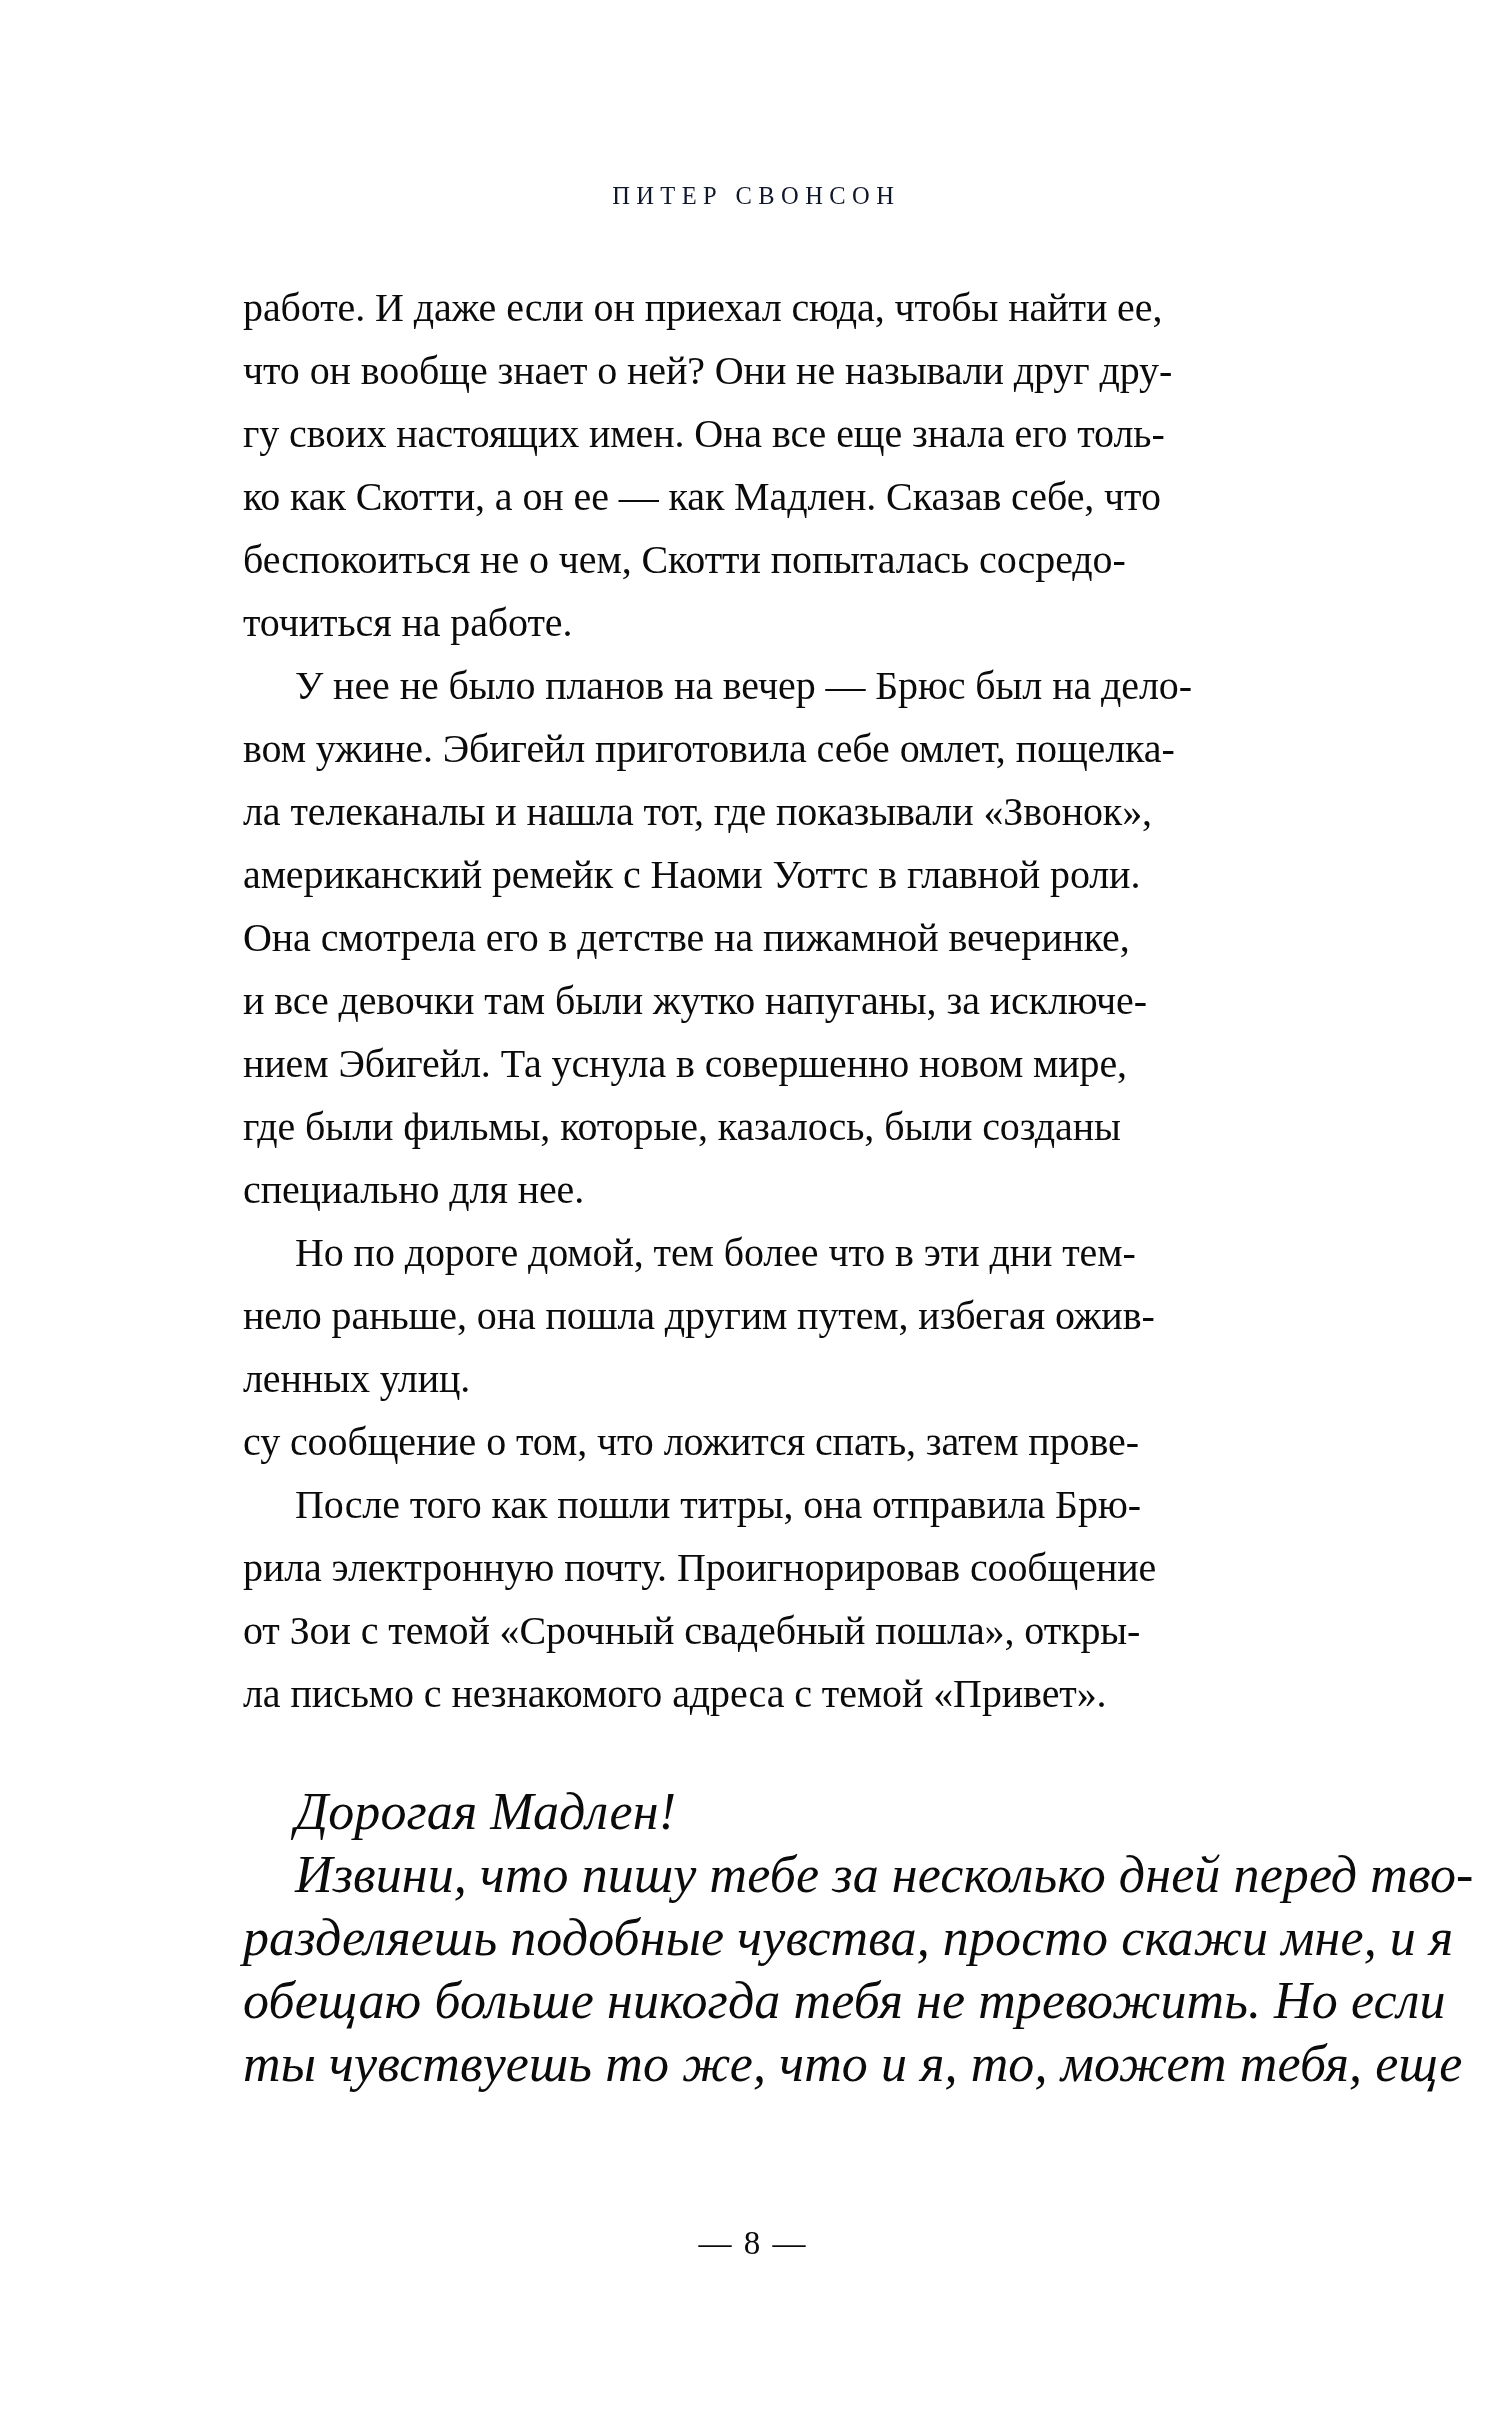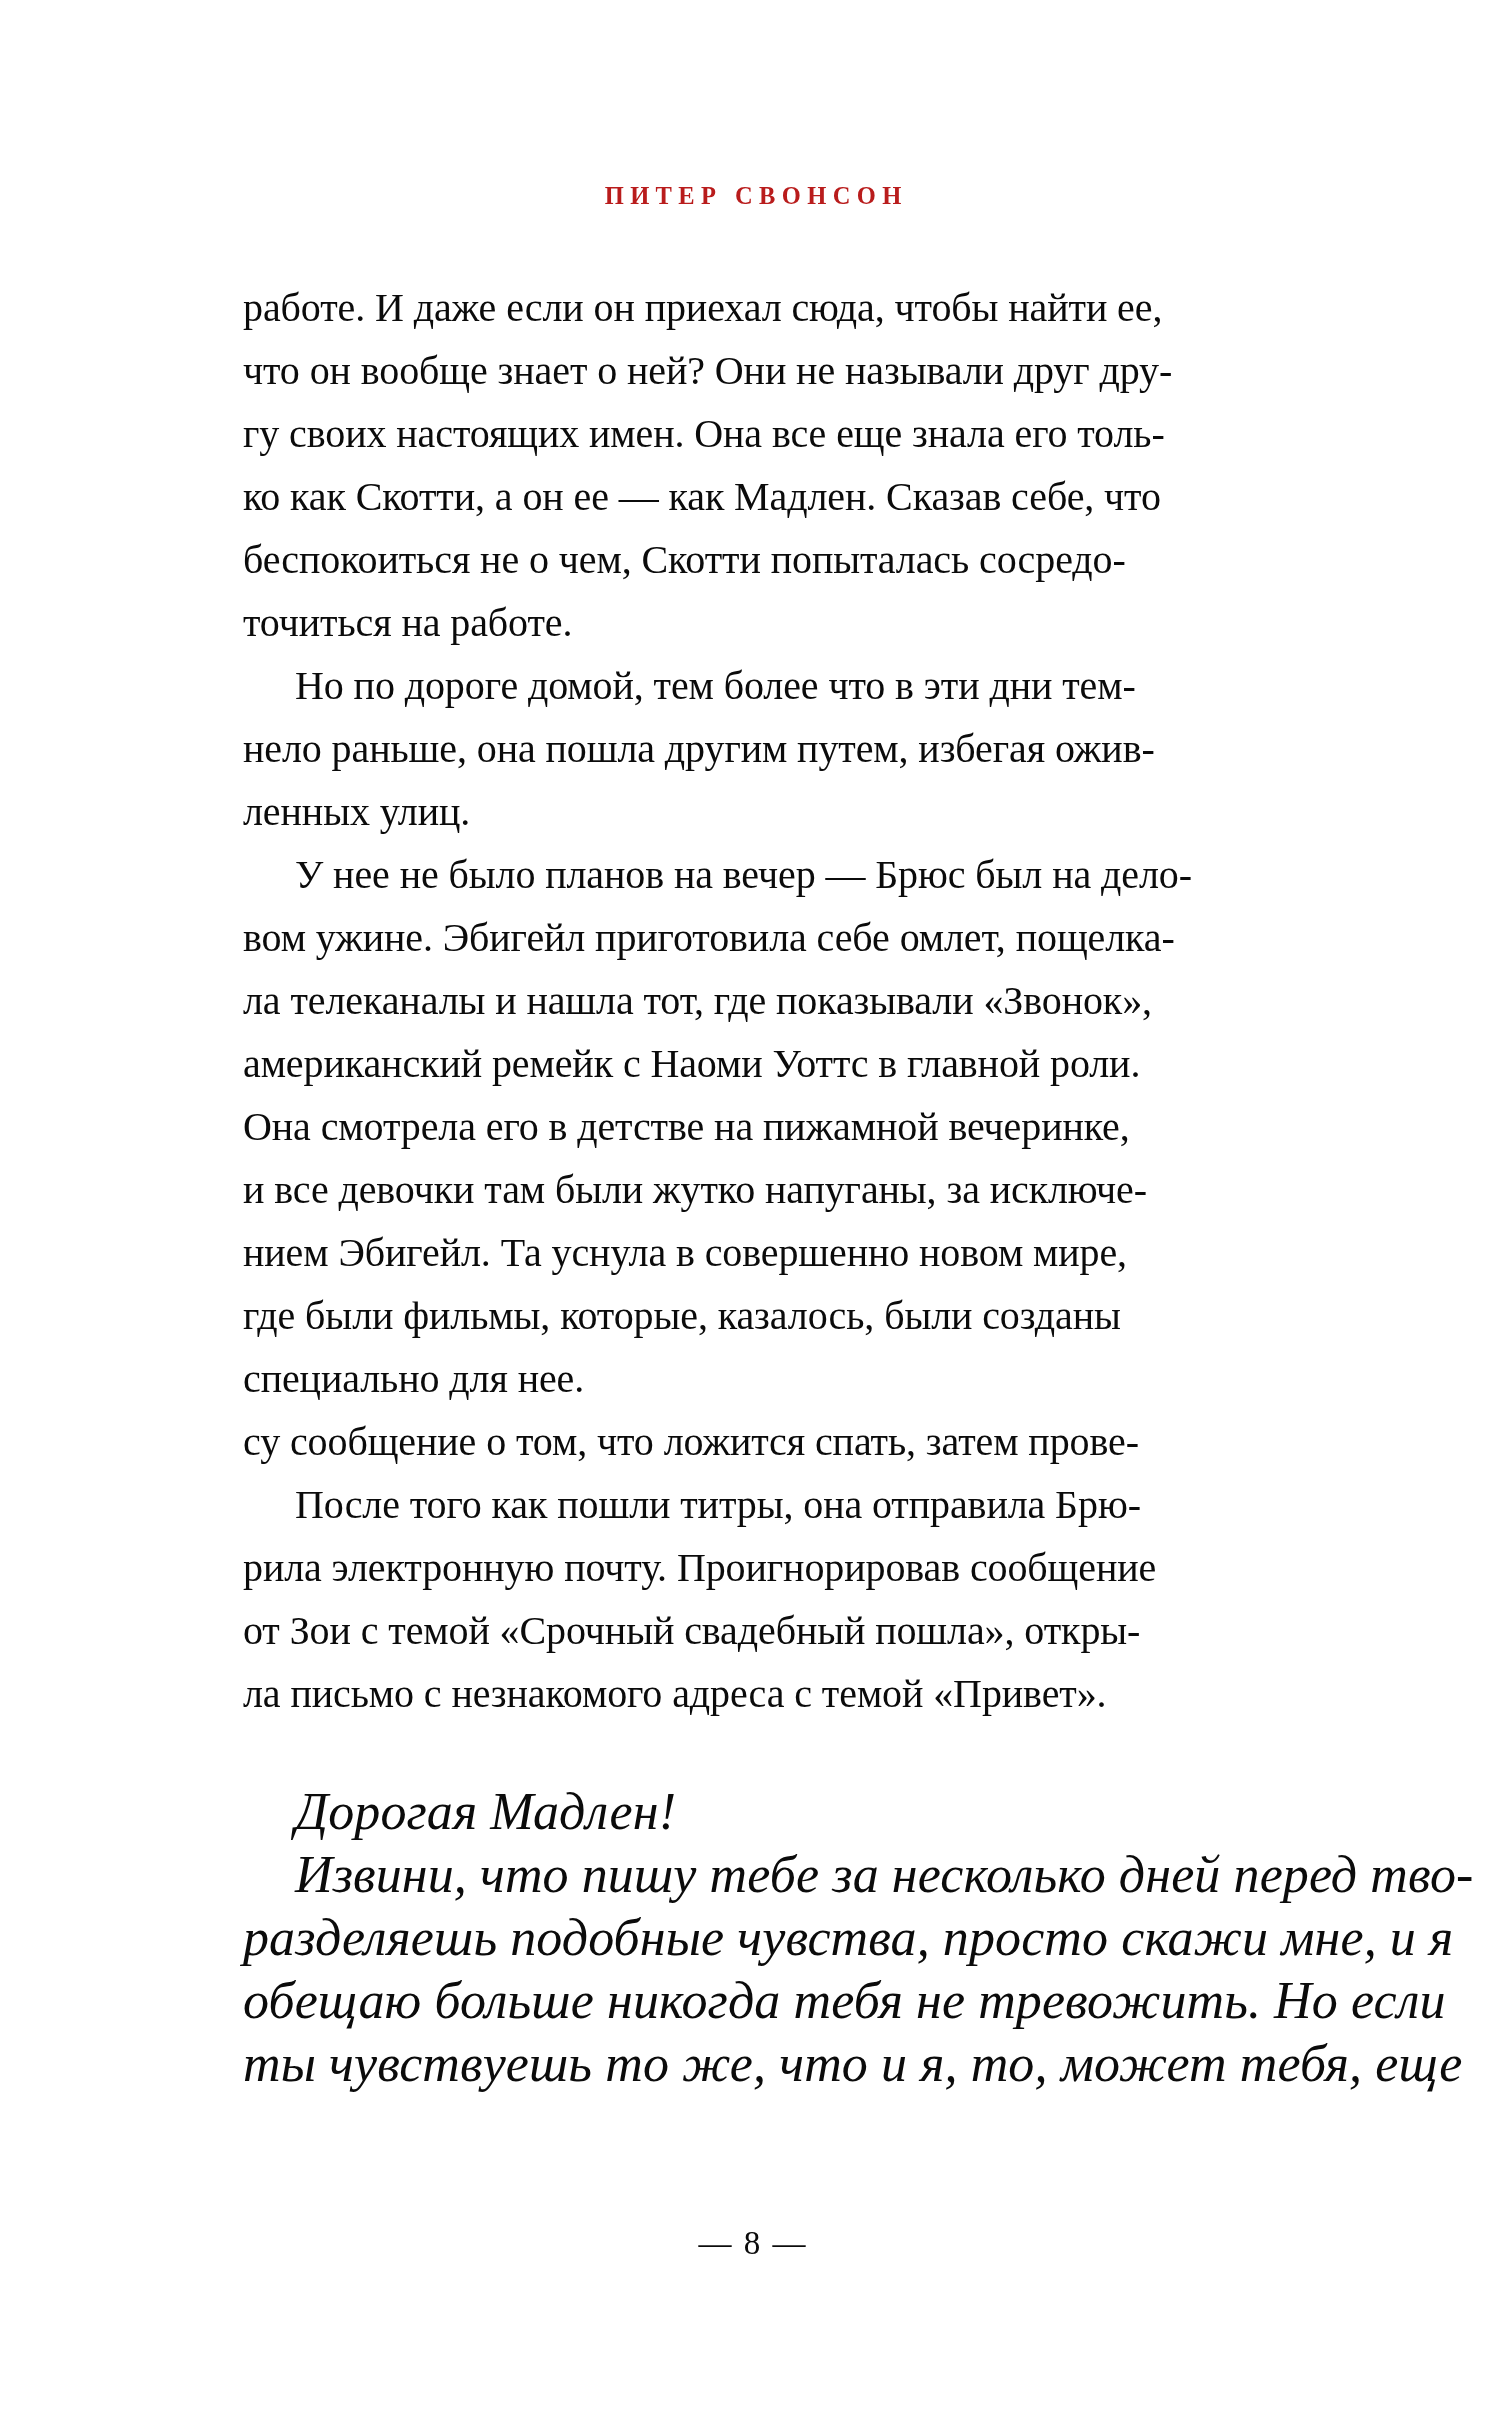--- a/index.html
+++ b/index.html
@@ -21,23 +21,23 @@
   
   .running-head {
     position: absolute;
     top: 182px;
     left: 0;
     right: 0;
     text-align: center;
     font-family: "Liberation Serif", "DejaVu Serif", serif;
     font-size: 24.5px;
     letter-spacing: 6.4px;
-    color: #b91c1c;
+    color: #0f172a;
     text-indent: 6.4px;
-    font-weight: 700;
+    font-weight: 400;
   }
 
   
   .textblock {
     position: absolute;
     left: 243px;
     top: 276px;
     width: 1078px;
     font-family: Liberation Serif, serif;
     color: #0b0b0b;
@@ -90,35 +90,35 @@
     <div>
       <div class="line">работе. И даже если он приехал сюда, чтобы найти ее,</div>
       <div class="line">что он вообще знает о ней? Они не называли друг дру-</div>
       <div class="line">гу своих настоящих имен. Она все еще знала его толь-</div>
       <div class="line">ко как Скотти, а он ее — как Мадлен. Сказав себе, что</div>
       <div class="line">беспокоиться не о чем, Скотти попыталась сосредо-</div>
       <div class="line">точиться на работе.</div>
     </div>
 
     <div>
-      <div class="line"><span class="indent"></span><span>Но по дороге домой, тем более что в эти дни тем-</span></div>
-      <div class="line">нело раньше, она пошла другим путем, избегая ожив-</div>
-      <div class="line">ленных улиц.</div>
-    </div>
-
-    <div>
       <div class="line"><span class="indent"></span><span>У нее не было планов на вечер — Брюс был на дело-</span></div>
       <div class="line">вом ужине. Эбигейл приготовила себе омлет, пощелка-</div>
       <div class="line">ла телеканалы и нашла тот, где показывали «Звонок»,</div>
       <div class="line">американский ремейк с Наоми Уоттс в главной роли.</div>
       <div class="line">Она смотрела его в детстве на пижамной вечеринке,</div>
       <div class="line">и все девочки там были жутко напуганы, за исключе-</div>
       <div class="line">нием Эбигейл. Та уснула в совершенно новом мире,</div>
       <div class="line">где были фильмы, которые, казалось, были созданы</div>
       <div class="line">специально для нее.</div>
+    </div>
+
+    <div>
+      <div class="line"><span class="indent"></span><span>Но по дороге домой, тем более что в эти дни тем-</span></div>
+      <div class="line">нело раньше, она пошла другим путем, избегая ожив-</div>
+      <div class="line">ленных улиц.</div>
     </div>
 
     <div>
       <div class="line">су сообщение о том, что ложится спать, затем прове-</div>
       <div class="line"><span class="indent"></span><span>После того как пошли титры, она отправила Брю-</span></div>
       <div class="line">рила электронную почту. Проигнорировав сообщение</div>
       <div class="line">от Зои с темой «Срочный свадебный пошла», откры-</div>
       <div class="line">ла письмо с незнакомого адреса с темой «Привет».</div>
     </div>
 

